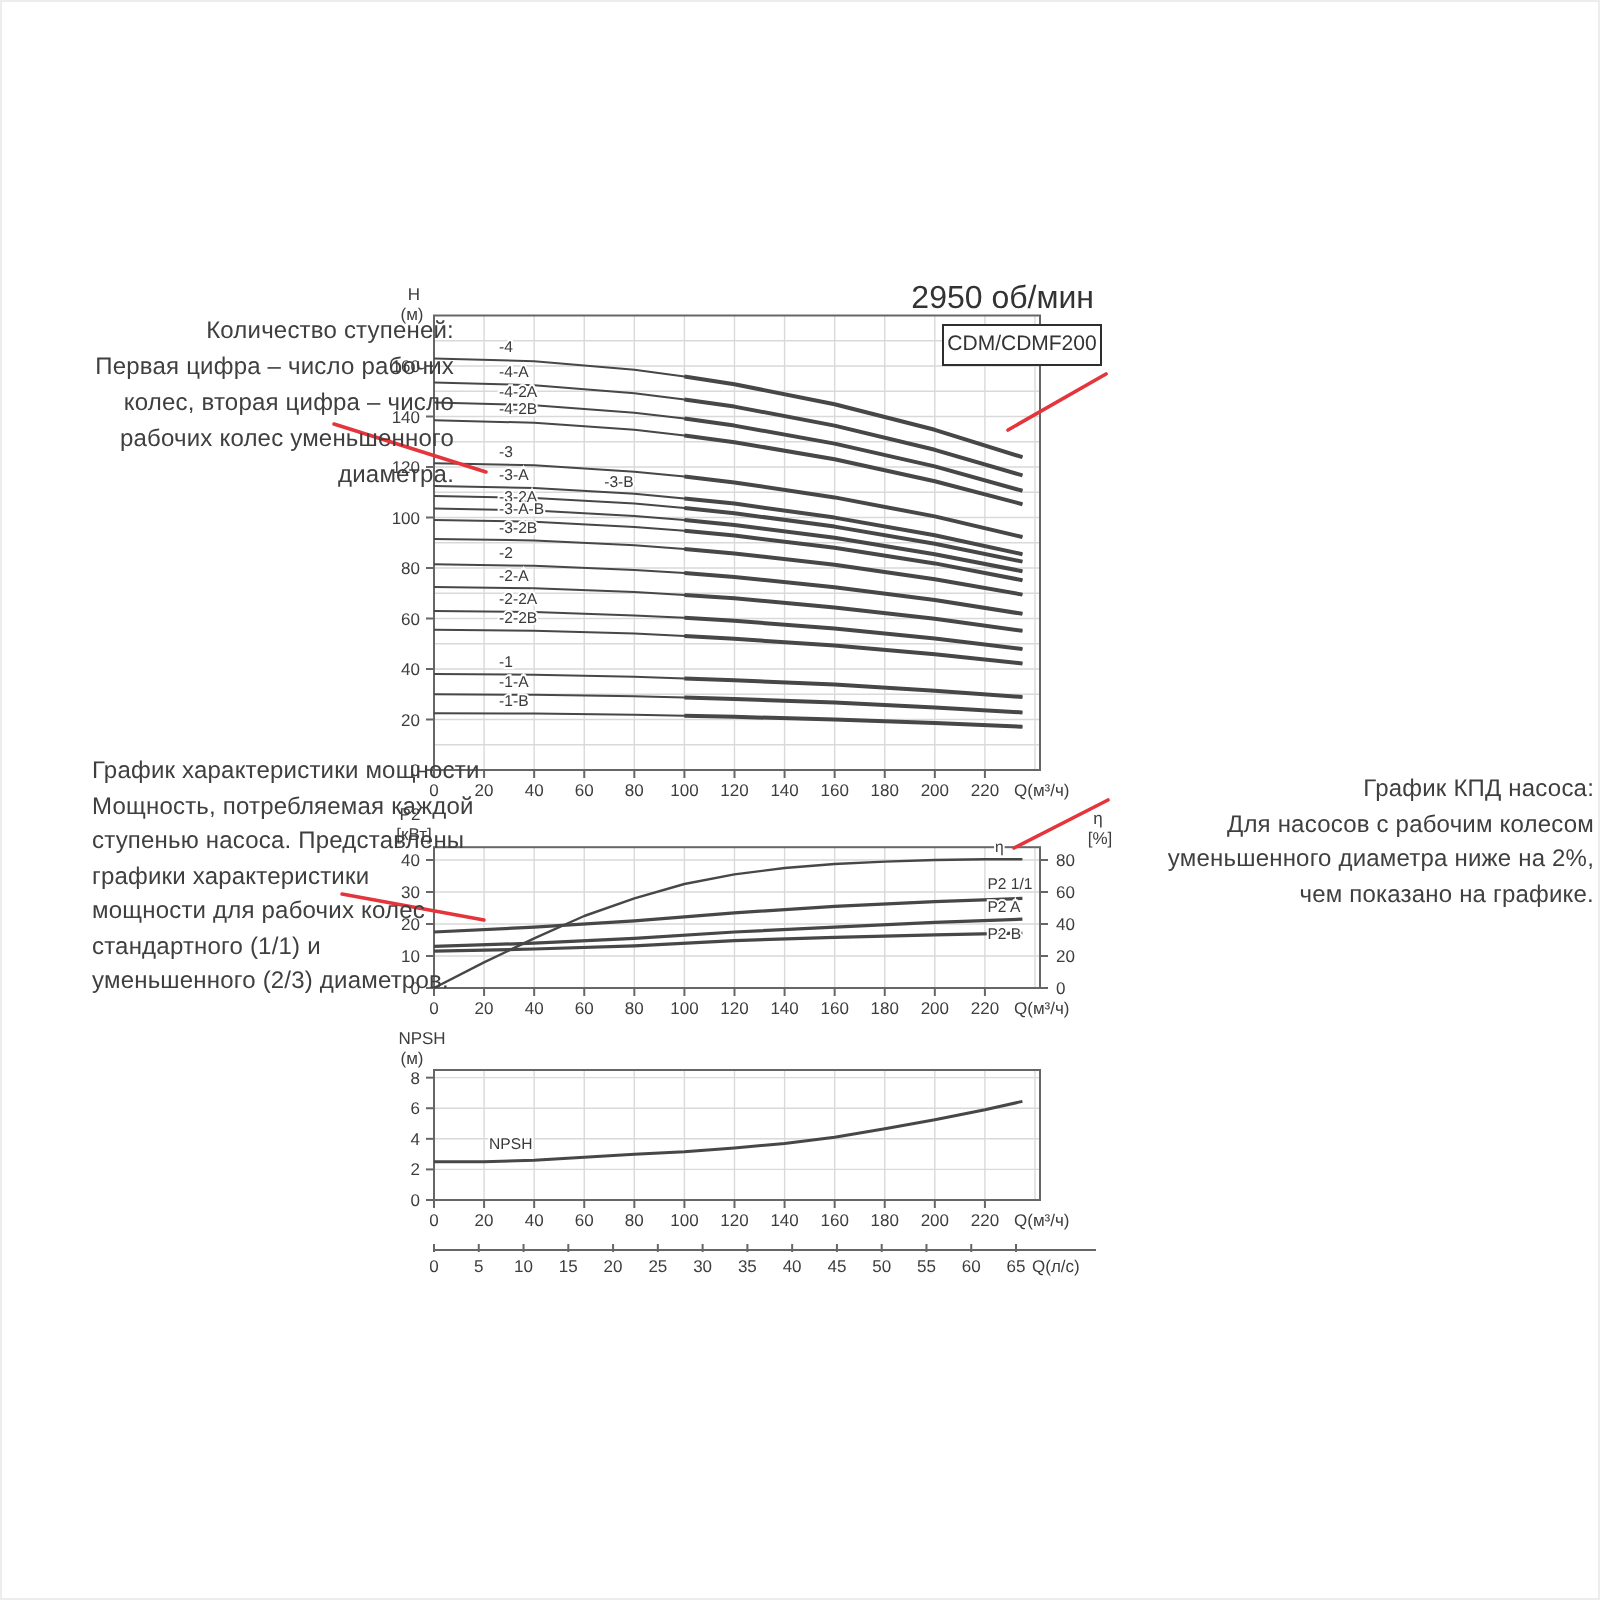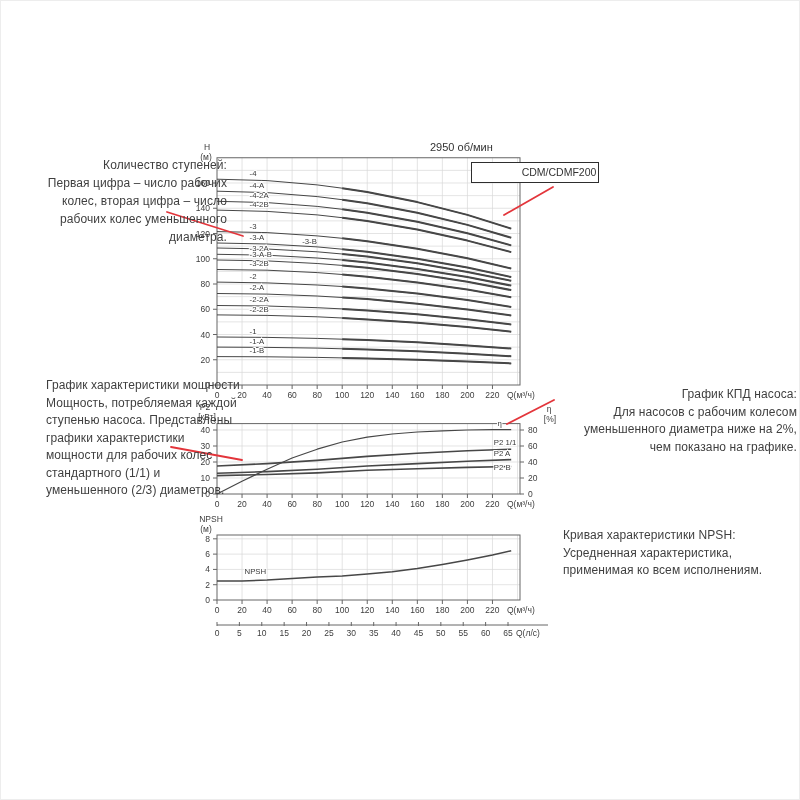--- a/index.html
+++ b/index.html
@@ -7,25 +7,25 @@
         font-family:"Liberation Sans",sans-serif;overflow:hidden;
         box-shadow:inset 0 0 0 1px #ededed;}
   #charts-svg{position:absolute;left:0;top:0;}
   .ann{position:absolute;white-space:pre-line;font-size:12px;line-height:17.5px;
        color:#3f3f3f;letter-spacing:0.1px;}
   .ann-stages{left:22px;top:156px;width:205px;line-height:18px;text-align:right;}
   .ann-qh{left:557px;top:150px;width:244px;}
   .ann-power{left:10px;top:377px;width:195px;margin-left:36px;}
   .ann-eff{left:572px;top:386px;width:225px;text-align:right;}
   .ann-npsh{left:563px;top:527px;width:225px;}
-  .speed{position:absolute;left:430px;top:141px;width:117px;
-         font-size:11px;color:#333;}
+  .speed{position:absolute;left:430px;top:141px;width:117px;text-align:right;
+         font-size:16px;color:#333;}
   .model-box{position:absolute;left:471px;top:162px;width:78px;height:19px;
              border:1px solid #2e2e2e;background:#fff;text-align:center;
-             line-height:19px;font-size:10.5px;color:#333;padding-left:48px;}
+             line-height:19px;font-size:10.5px;color:#333;}
   .tick{font:8.5px "Liberation Sans",sans-serif;fill:#3d3d3d;}
   .curve-label{font:7.8px "Liberation Sans",sans-serif;fill:#3a3a3a;
                paint-order:stroke;stroke:#ffffff;stroke-width:2px;}
 </style>
 </head>
 <body>
 
 <div class="page">
 
   <svg id="charts-svg" width="800" height="800">
@@ -346,17 +346,14 @@
 графики характеристики
 мощности для рабочих колес
 стандартного (1/1) и
 уменьшенного (2/3) диаметров.</div>
 
   <div class="ann ann-eff">График КПД насоса:
 Для насосов с рабочим колесом
 уменьшенного диаметра ниже на 2%,
 чем показано на графике.</div>
 
-  <div class="ann ann-npsh">Кривая характеристики NPSH:
-Усредненная характеристика,
-применимая ко всем исполнениям.</div>
 
 </div>
 
 </body></html>

